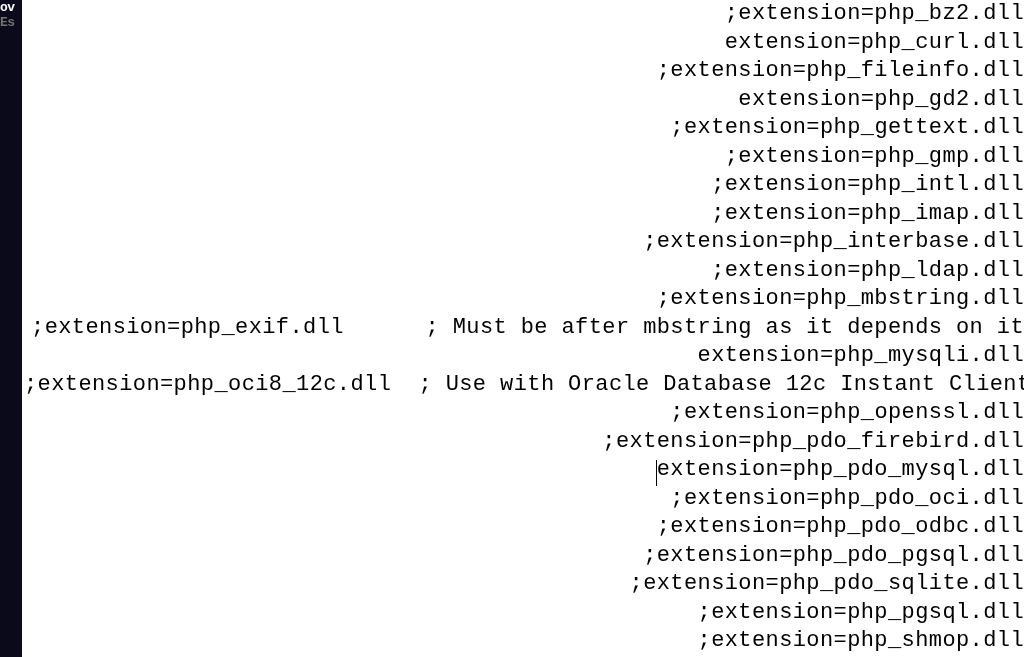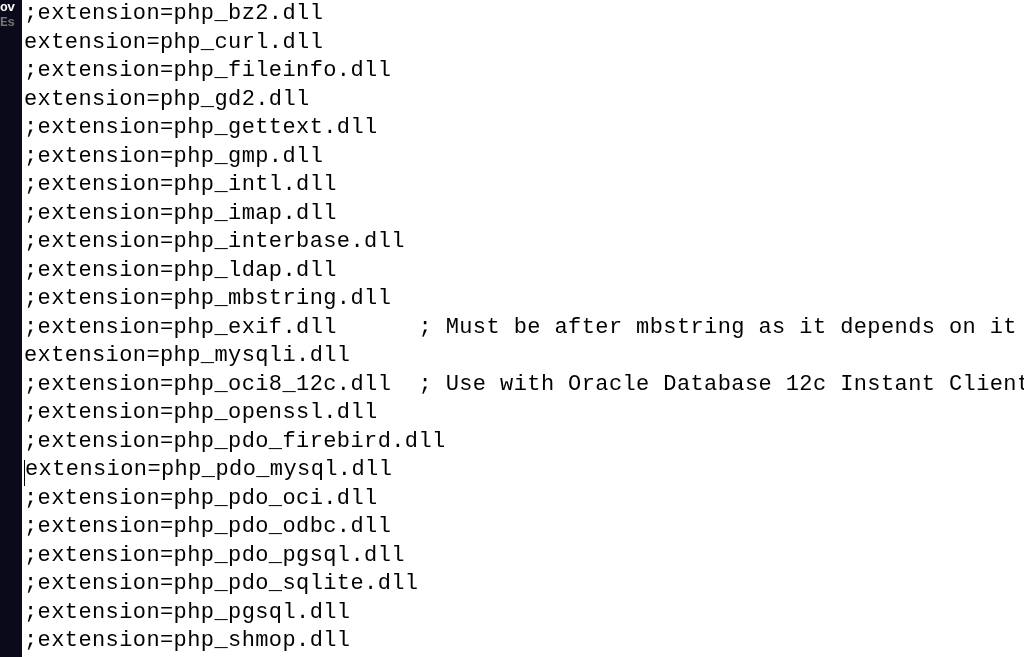--- a/index.html
+++ b/index.html
@@ -1,18 +1,19 @@
 <!DOCTYPE html>
 <html><head>
   <meta charset="utf-8">
   <style>
     * {
       margin: 0;
       padding: 0;
       box-sizing: border-box;
+      text-align: right;
     }
     body {
       width: 1024px;
       height: 657px;
       overflow: hidden;
       display: flex;
       font-family: "Courier New", Consolas, monospace;
       background: #ffffff;
     }
     .gutter {

